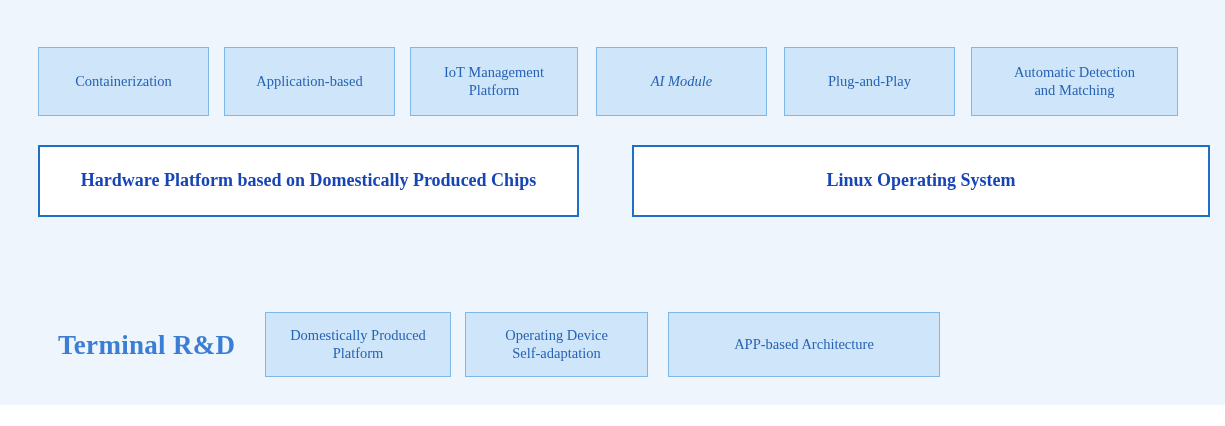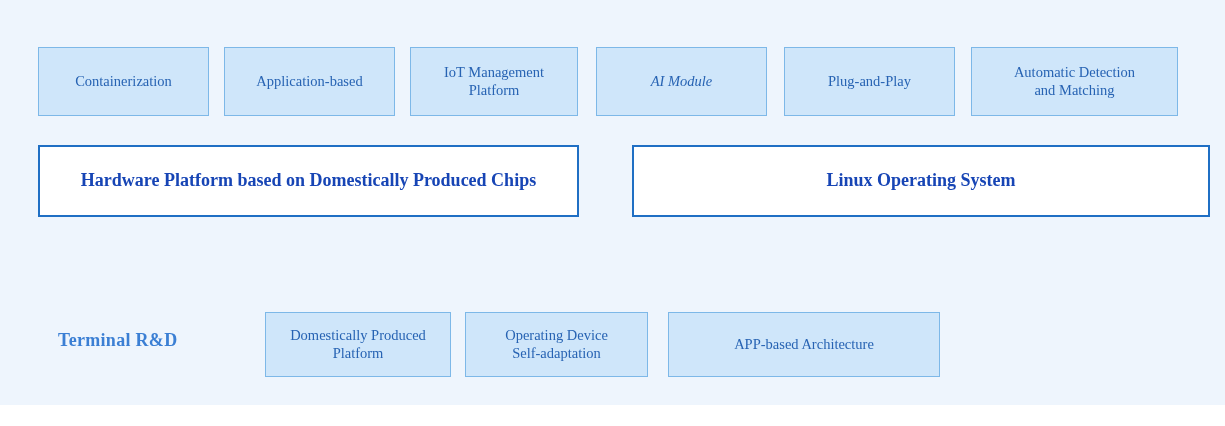--- a/index.html
+++ b/index.html
@@ -67,21 +67,21 @@
   #plain-0 { left: 38px;  width: 541px; }
   #plain-1 { left: 584px; width: 578px; margin-left: 48px; }
 
   
   #section-label {
     position: absolute;
     left: 58px;
     top: 330px;
     width: 190px;
     color: #3b7fd4;
-    font-size: 18px;
+    font-size: 27px;
     font-weight: bold;
     letter-spacing: 0.3px;
   }
   .btile-row { top: 312px; height: 65px; }
   #btile-0 { left: 265px; width: 186px; }
   #btile-1 { left: 465px; width: 183px; }
   #btile-2 { left: 668px; width: 272px; }
 </style>
 </head>
 <body>

